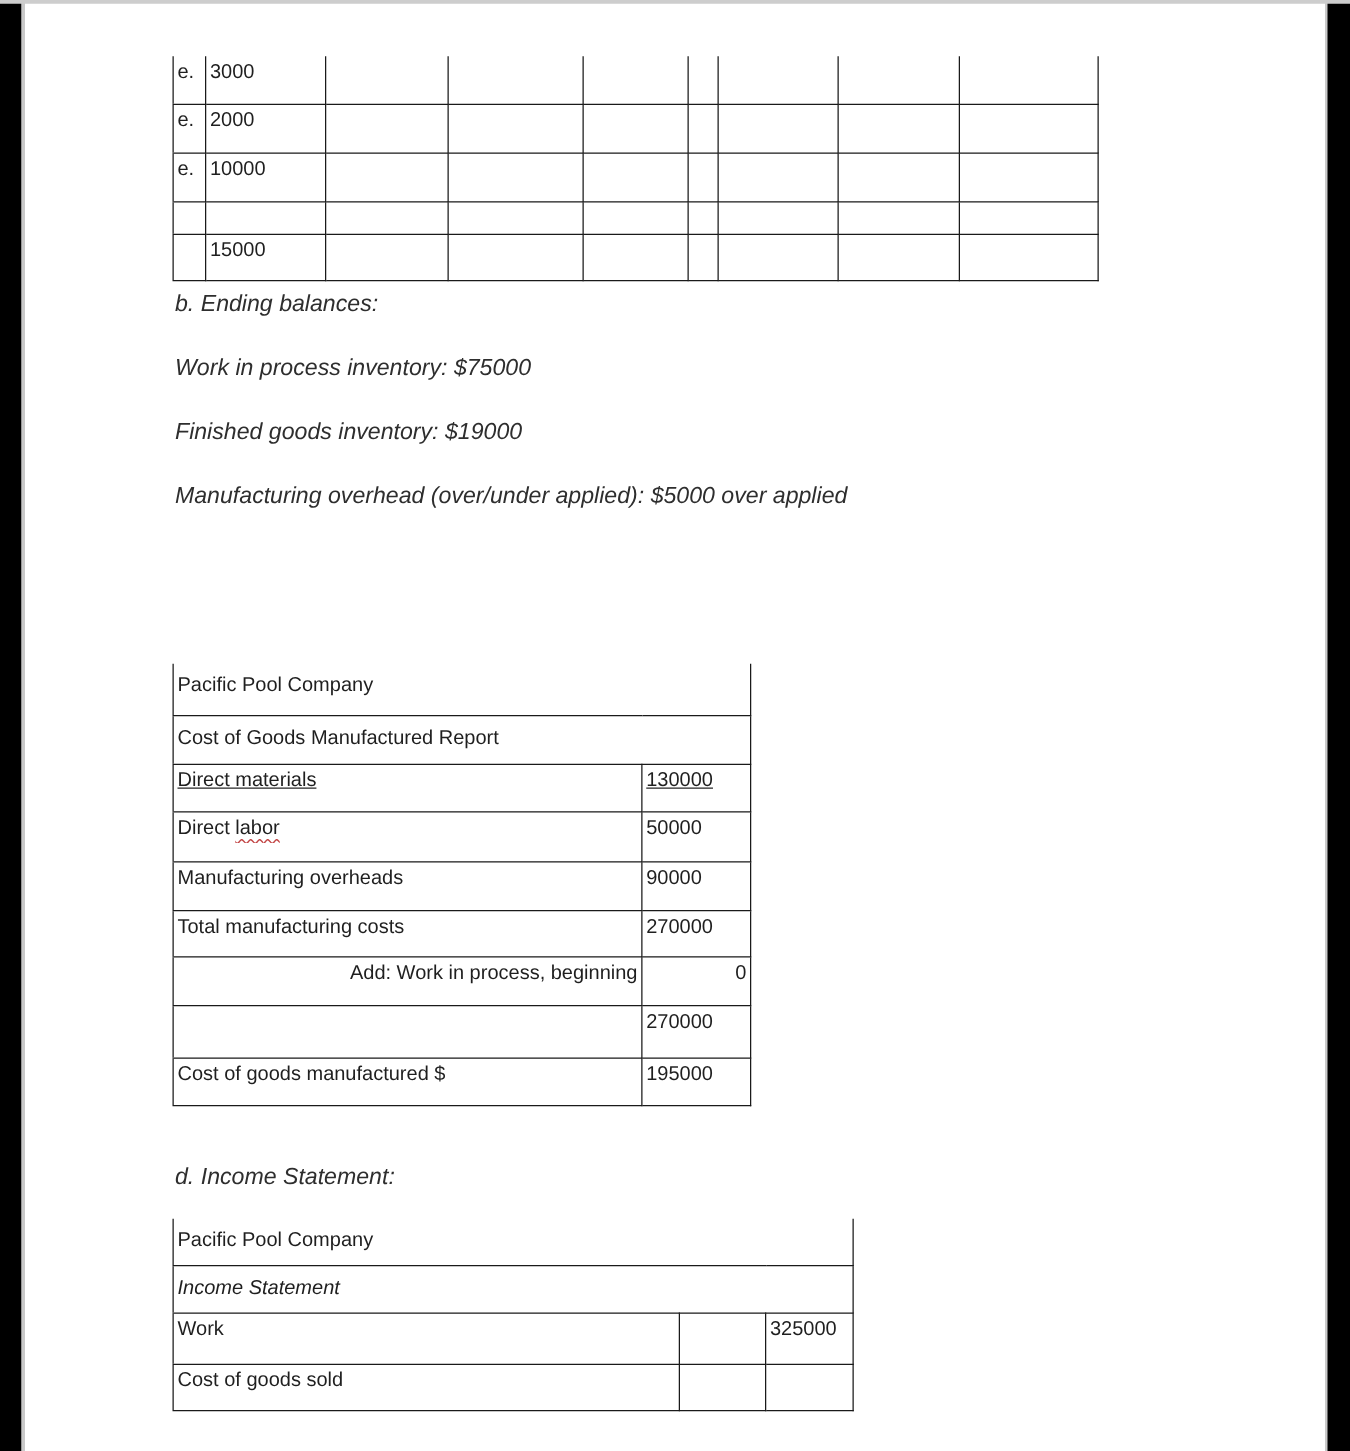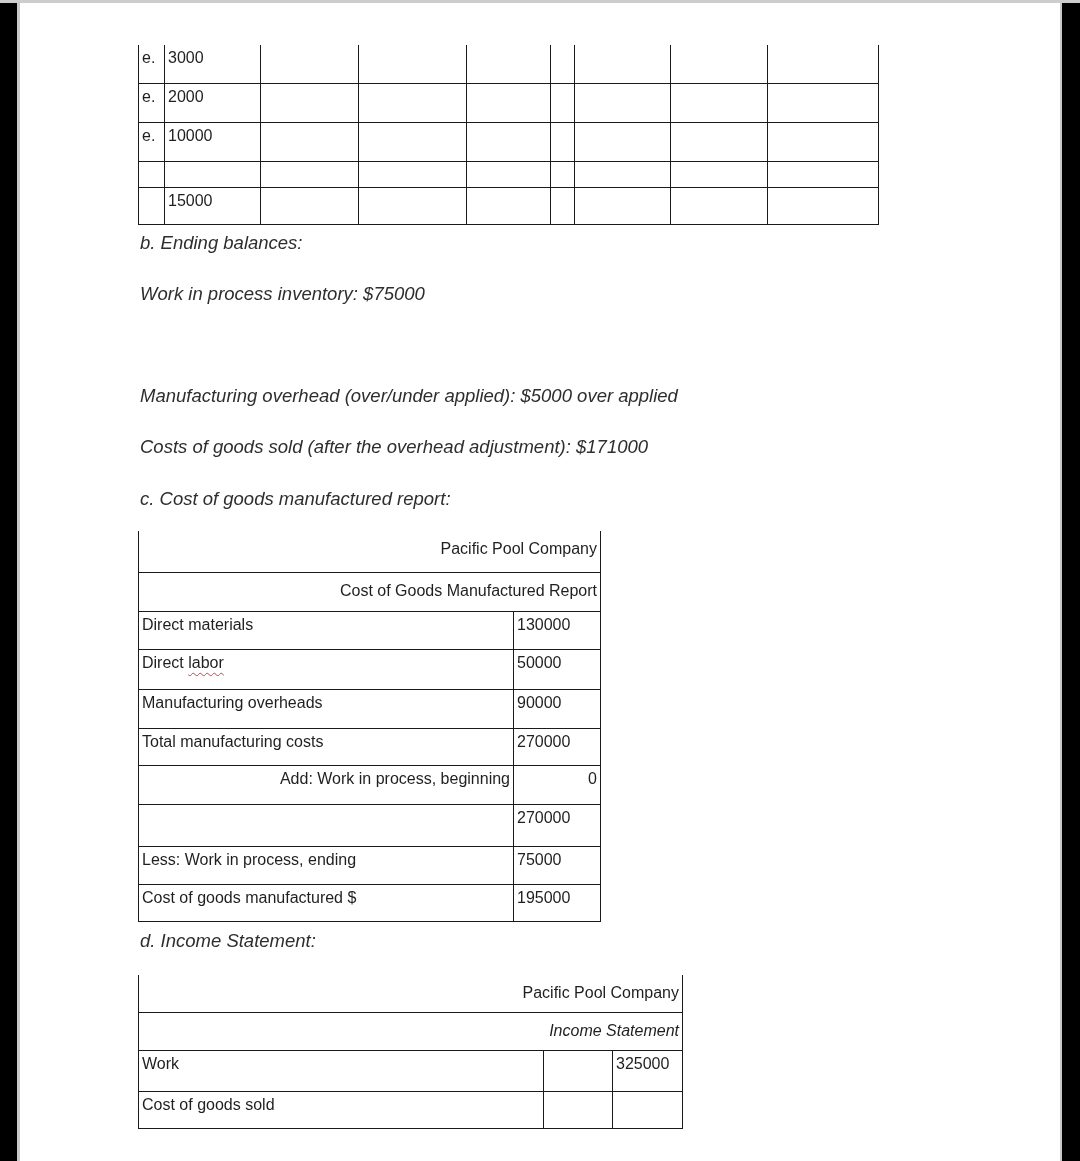--- a/index.html
+++ b/index.html
@@ -24,37 +24,37 @@
   #table-a tr:nth-child(1){height:38px;}
   #table-a tr:nth-child(2){height:39px;}
   #table-a tr:nth-child(3){height:39px;}
   #table-a tr:nth-child(4){height:26px;}
   #table-a tr:nth-child(5){height:37px;}
 
   
   #table-b{left:138px;top:531px;width:462px;border-left:1px solid #1a1a1a;}
   #table-b tr:nth-child(1){height:41px;}
   #table-b tr:nth-child(2){height:39px;}
-  #table-b tr:nth-child(3){height:38px;}
+  #table-b tr:nth-child(3){height:38px;text-decoration:underline;}
   #table-b tr:nth-child(4){height:40px;}
   #table-b tr:nth-child(5){height:39px;}
   #table-b tr:nth-child(6){height:37px;}
   #table-b tr:nth-child(7){height:39px;text-align:right;}
   #table-b tr:nth-child(8){height:42px;}
   #table-b tr:nth-child(9){height:38px;}
   #table-b tr:nth-child(10){height:37px;}
 
   
   #table-c{left:138px;top:975px;width:544px;border-left:1px solid #1a1a1a;}
   #table-c tr:nth-child(1){height:37px;}
   #table-c tr:nth-child(2){height:38px;font-style:italic;}
   #table-c tr:nth-child(3){height:41px;}
   #table-c tr:nth-child(4){height:37px;}
 
-  .title-cell{text-align:right;padding-top:8px;}
+  .title-cell{text-align:left;padding-top:8px;}
 
   .para{position:absolute;left:140px;font-size:18.5px;line-height:24px;color:#2e2e2e;white-space:nowrap;font-style:italic;}
   .squiggle{
     text-decoration-line:underline;
     text-decoration-style:wavy;
     text-decoration-color:#c24545;
     text-decoration-thickness:1px;
     text-underline-offset:4px;
     text-decoration-skip-ink:none;
   }
@@ -133,23 +133,22 @@
           <td></td>
           <td></td>
           <td></td>
           <td></td>
         </tr>
       </tbody>
   </table>
 
   <div class="para" style="top:231px">b. Ending balances:</div>
   <div class="para" style="top:282px">Work in process inventory: $75000</div>
+  <div class="para" style="top:333px">Finished goods inventory: $19000</div>
   <div class="para" style="top:384px">Manufacturing overhead (over/under applied): $5000 over applied</div>
-  <div class="para" style="top:435px">Costs of goods sold (after the overhead adjustment): $171000</div>
-  <div class="para" style="top:487px">c. Cost of goods manufactured report:</div>
 
   <table id="table-b">
     <colgroup>
         <col style="width:375px">
         <col style="width:87px">
       </colgroup>
     <tbody>
       <tr>
         <td colspan="2" class="title-cell">Pacific Pool Company</td>
       </tr>
@@ -172,24 +171,20 @@
           <td>Total manufacturing costs</td>
           <td>270000</td>
         </tr>
         <tr>
           <td>Add: Work in process, beginning</td>
           <td>0</td>
         </tr>
         <tr>
           <td></td>
           <td>270000</td>
-        </tr>
-        <tr>
-          <td>Less: Work in process, ending</td>
-          <td>75000</td>
         </tr>
         <tr>
           <td>Cost of goods manufactured $</td>
           <td>195000</td>
         </tr>
       </tbody>
   </table>
 
   <div class="para" style="top:929px">d. Income Statement:</div>
 

